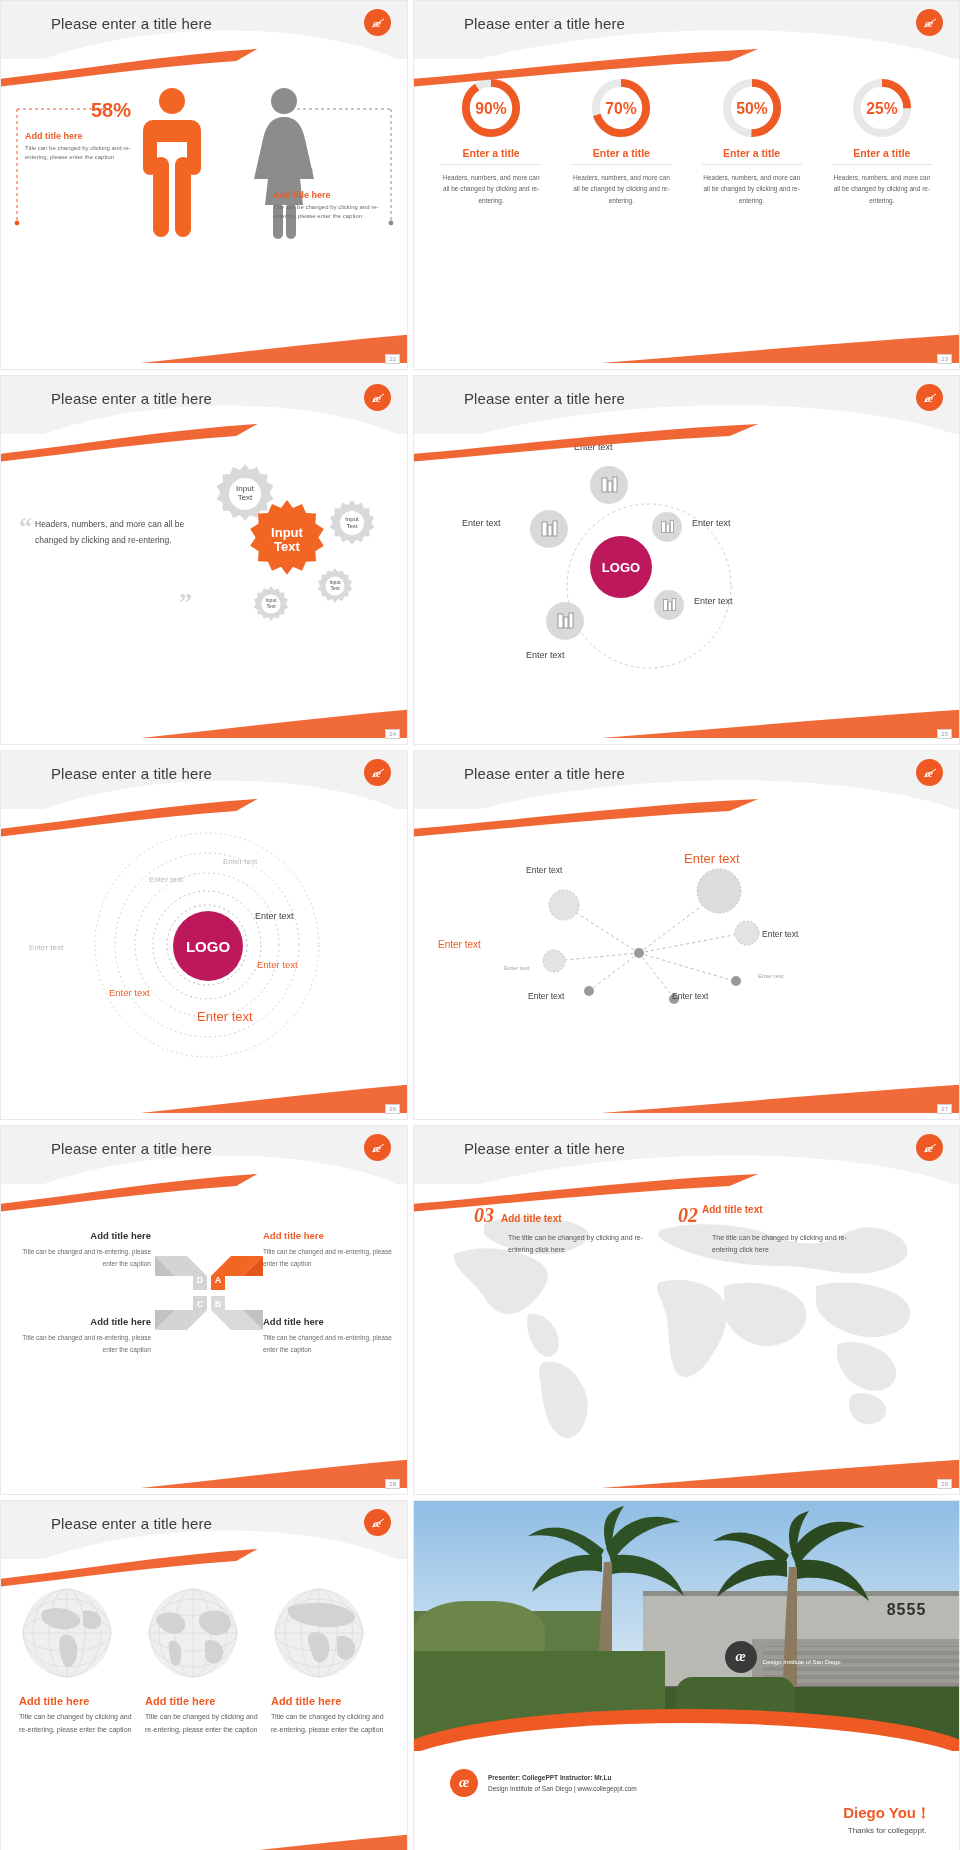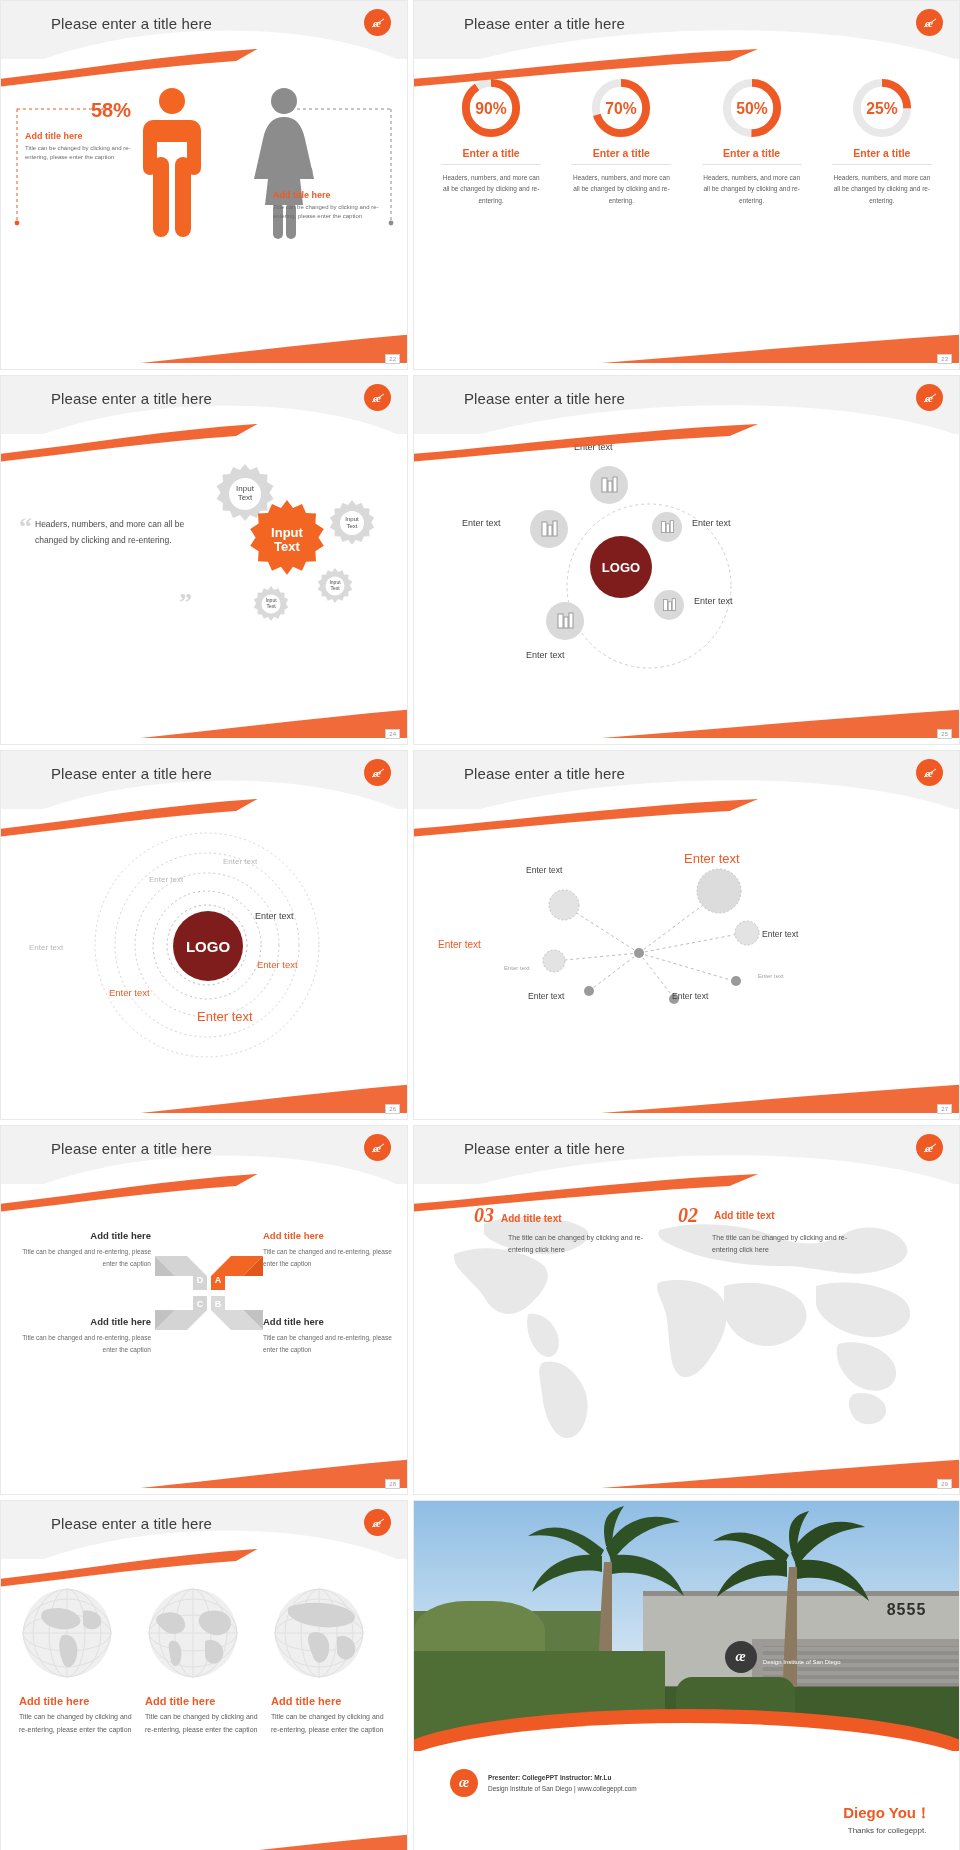--- a/index.html
+++ b/index.html
@@ -80,21 +80,21 @@
   
   .quote { position:absolute; left:34px; top:78px; width:172px; }
   .quote p { font-size:8.5px; color:#4a4a4a; line-height:1.9; }
   .qm { position:absolute; font-size:26px; color:#d6d6d6; font-family:"Liberation Serif",serif; font-weight:bold; }
 
   
   .et { font-size:9px; color:#3f3f3f; position:absolute; white-space:nowrap; }
   .bldg { position:absolute; width:38px;height:38px;border-radius:50%; background:#d9d9d9;
           display:flex;align-items:center;justify-content:center; }
   .bldg.small { width:30px;height:30px; }
-  .core-logo { position:absolute; border-radius:50%; background:#7f1d1d; color:#fff;
+  .core-logo { position:absolute; border-radius:50%; background:#be185d; color:#fff;
                display:flex;align-items:center;justify-content:center; font-weight:bold; }
 
   
   .et-o { color:#ef5a24; }
   .et-g { color:#b8b8b8; }
 
   
   .col-l { position:absolute; left:14px; width:136px; text-align:right; }
   .col-r { position:absolute; left:262px; width:136px; text-align:left; }
   .ct { font-size:9.5px; font-weight:bold; margin-bottom:5px; }
@@ -580,21 +580,21 @@
       </svg>
 
       <div style="position:absolute;left:60px;top:16px;width:190px;">
         <div style="display:flex;align-items:baseline;gap:7px;">
           <span class="num">03</span>
           <span class="n-title">Add title text</span>
         </div>
         <div class="n-body" style="margin-top:5px;margin-left:34px;">The title can be changed by clicking and re-entering click here</div>
       </div>
       <div style="position:absolute;left:264px;top:16px;width:190px;">
-        <div style="display:flex;align-items:center;gap:16px;">
+        <div style="display:flex;align-items:flex-start;gap:4px;">
           <span class="num">02</span>
           <span class="n-title">Add title text</span>
         </div>
         <div class="n-body" style="margin-top:5px;margin-left:34px;">The title can be changed by clicking and re-entering click here</div>
       </div>
     </div>
     <div class="pagenum">29</div>
   </div>
 
   <div class="slide">

